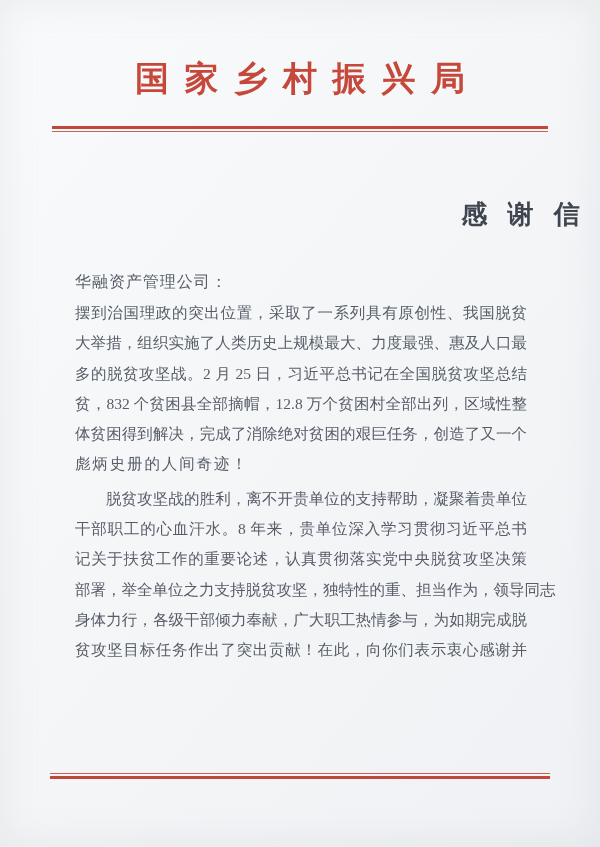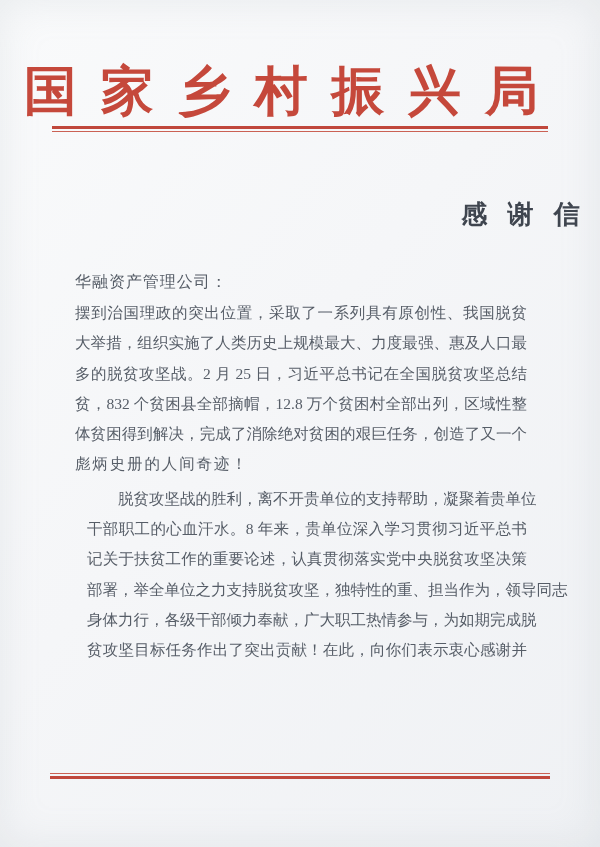--- a/index.html
+++ b/index.html
@@ -15,21 +15,22 @@
     margin: 0 auto;
     overflow: hidden;
     background: linear-gradient(130deg, #f9fafb 0%, #f5f6f8 45%, #eff1f4 100%);
     box-shadow: inset 0 0 40px rgba(160,170,180,0.18);
   }
   .org-name {
     position: absolute;
     top: 56px;
     left: 0;
     right: 0;
-    font-size: 53px;
+    text-align: center;
+    font-size: 34px;
     font-weight: 700;
     color: #c5483b;
     letter-spacing: 0.45em;
     padding-left: 0.45em;
     white-space: nowrap;
   }
   .rule { position: absolute; }
   .rule .bar-thick { height: 3px; background: #c0473c; }
   .rule .bar-thin  { height: 1px; background: #cb6154; }
   .rule .gap { height: 2px; }
@@ -54,21 +55,21 @@
     left: 75px;
     width: 452px;
     color: #565d67;
   }
   .salutation {
     font-size: 16px;
     line-height: 32px;
     letter-spacing: 0.06em;
   }
   .para { margin: 0; }
-  .para-2 { margin-top: 4px; margin-left: 12px; }
+  .para-2 { margin-top: 4px; }
   .line {
     font-size: 15.5px;
     line-height: 30.3px;
     text-align: justify;
     text-align-last: justify;
     white-space: nowrap;
   }
   .line.indent { text-indent: 2em; }
   .line.short-end { text-align-last: left; letter-spacing: 0.12em; }
 </style>

